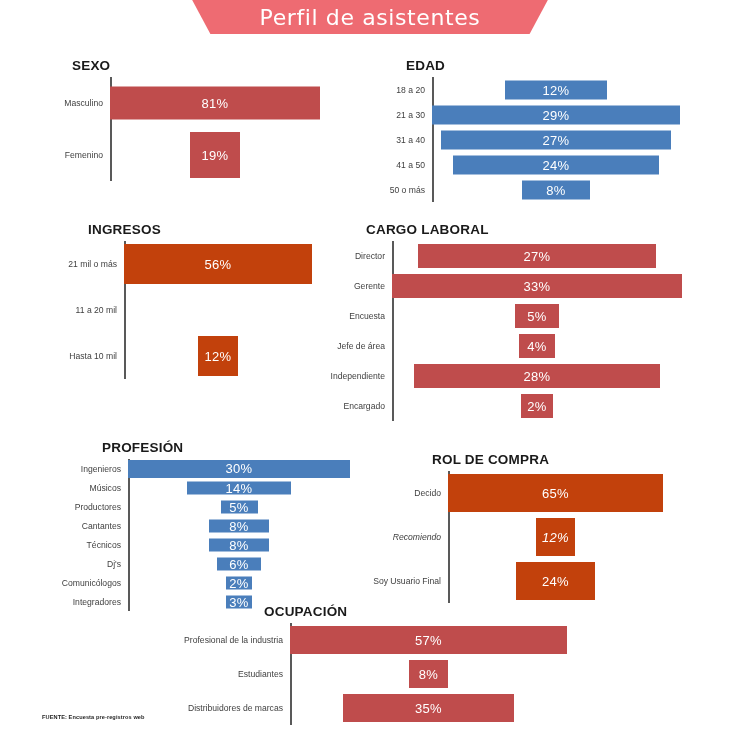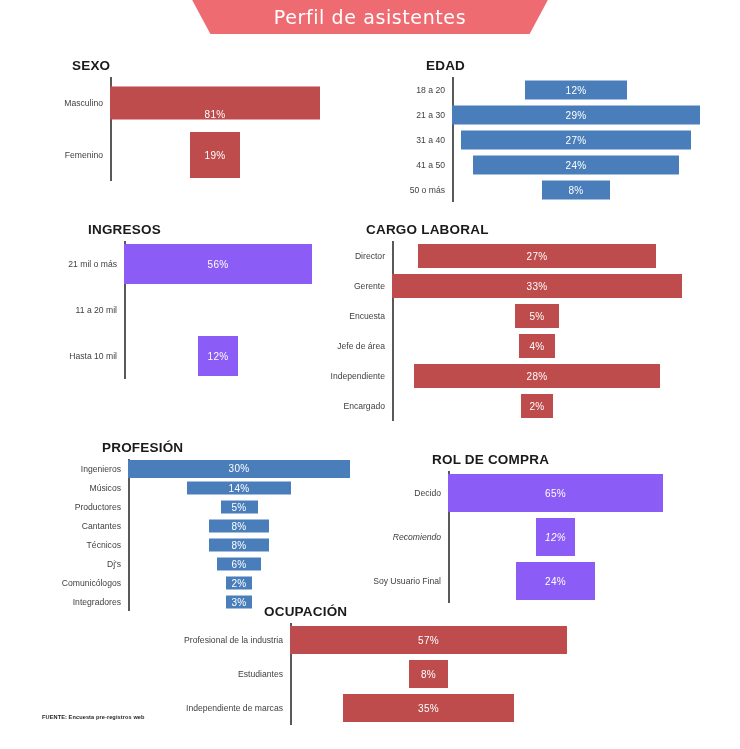--- a/index.html
+++ b/index.html
@@ -30,21 +30,21 @@
     width: 380px;
     height: 34px;
     background: #EE6B72;
     clip-path: polygon(3.2% 0%, 96.8% 0%, 92% 100%, 8% 100%);
     display: flex;
     align-items: center;
     justify-content: center;
   }
   .banner-title {
     color: #ffffff;
-    font-size: 19px;
+    font-size: 22px;
     font-weight: 400;
     letter-spacing: 0.6px;
     font-family: "DejaVu Sans", sans-serif;
     white-space: nowrap;
   }
 
   
   .chart {
     position: absolute;
   }
@@ -84,29 +84,29 @@
   .bar {
     position: absolute;
     top: 50%;
     transform: translateY(-50%);
     display: flex;
     align-items: center;
     justify-content: center;
     box-sizing: border-box;
   }
   .bar-value {
-    font-size: 10px;
+    font-size: 13px;
     color: #ffffff;
     white-space: nowrap;
     letter-spacing: 0.3px;
   }
 
   .c-red  { background: #BF4C4C; }
   .c-blue { background: #4A7EBB; }
-  .c-teal { background: #8b5cf6; }
+  .c-teal { background: #c2410c; }
 
   
   .footer {
     position: absolute;
     left: 42px;
     top: 714px;
     font-size: 5.6px;
     color: #1f1f1f;
     font-weight: bold;
     letter-spacing: 0.1px;
@@ -122,33 +122,33 @@
   </div>
 </div>
 
 <div id="charts-root">
     <div class="chart" style="left: 110px; top: 58px;">
       <div class="chart-title" style="margin-left: -38px;">SEXO</div>
       <div class="plot" style="width: 210px; height: 104px;">
         <div class="axis"></div>
         <div class="row" style="height: 52px;">
           <div class="cat-label">Masculino</div>
-          <div class="bar c-red" style="left: 0px; width: 210px; height: 33px; align-items: flex-end;">
+          <div class="bar c-red" style="left: 0px; width: 210px; height: 33px;">
             <span class="bar-value">81%</span>
           </div>
         </div>
         <div class="row" style="height: 52px;">
           <div class="cat-label">Femenino</div>
           <div class="bar c-red" style="left: 80.3704px; width: 49.2593px; height: 46px;">
             <span class="bar-value">19%</span>
           </div>
         </div>
       </div>
     </div>
-    <div class="chart" style="left: 452px; top: 58px;">
+    <div class="chart" style="left: 432px; top: 58px;">
       <div class="chart-title" style="margin-left: -26px;">EDAD</div>
       <div class="plot" style="width: 248px; height: 125px;">
         <div class="axis"></div>
         <div class="row" style="height: 25px;">
           <div class="cat-label">18 a 20</div>
           <div class="bar c-blue" style="left: 72.6897px; width: 102.621px; height: 19px;">
             <span class="bar-value">12%</span>
           </div>
         </div>
         <div class="row" style="height: 25px;">
@@ -328,21 +328,21 @@
             <span class="bar-value">57%</span>
           </div>
         </div>
         <div class="row" style="height: 34px;">
           <div class="cat-label">Estudiantes</div>
           <div class="bar c-red" style="left: 119.061px; width: 38.8772px; height: 28px;">
             <span class="bar-value">8%</span>
           </div>
         </div>
         <div class="row" style="height: 34px;">
-          <div class="cat-label">Independiente de marcas</div>
+          <div class="cat-label">Distribuidores de marcas</div>
           <div class="bar c-red" style="left: 53.4561px; width: 170.088px; height: 28px;">
             <span class="bar-value">35%</span>
           </div>
         </div>
       </div>
     </div>
   </div>
 
 <div class="footer">FUENTE: Encuesta pre-registros web</div>
 

